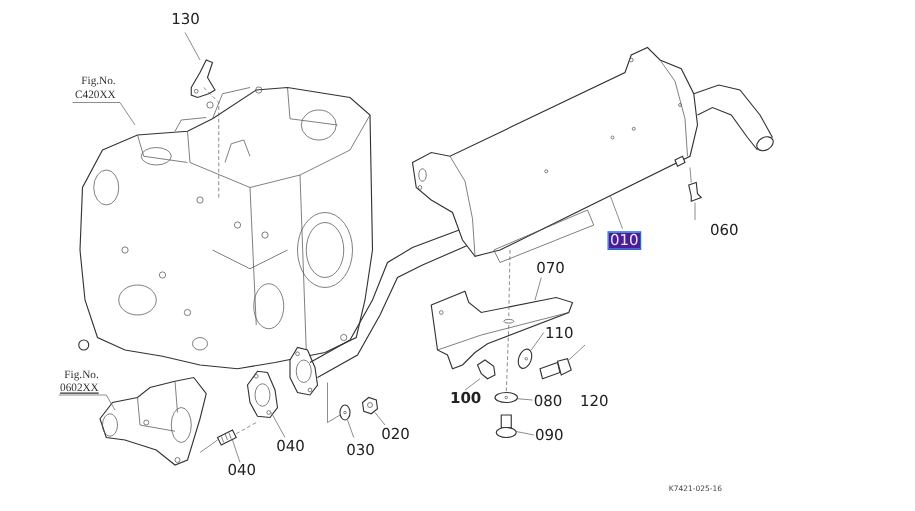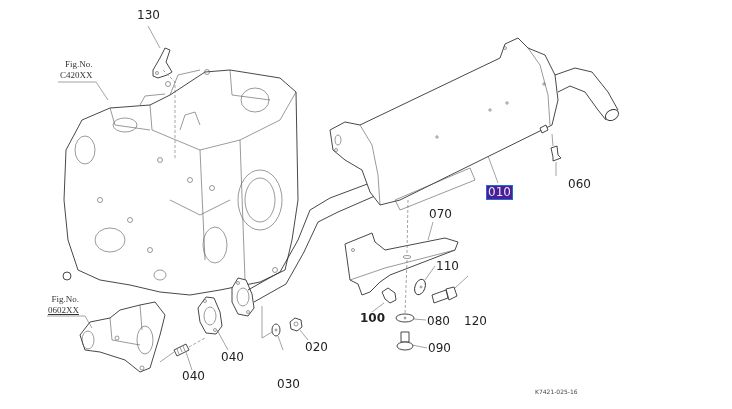--- a/index.html
+++ b/index.html
@@ -176,21 +176,21 @@
   <div>Fig.No.</div>
   <div>C420XX</div>
 </div>
 <div class="fig-ref" style="left:48px;top:294px;">
   <div>Fig.No.</div>
   <div class="code">0602XX</div>
 </div>
 
 <span class="part-label selected" style="left:487px;top:186px;">010</span>
 <span class="part-label" style="left:305px;top:341px;">020</span>
-<span class="part-label" style="left:277px;top:354px;margin-top:24px;">030</span>
+<span class="part-label" style="left:277px;top:354px;">030</span>
 <span class="part-label" style="left:221px;top:351px;">040</span>
 <span class="part-label" style="left:182px;top:370px;">040</span>
 <span class="part-label" style="left:544px;top:178px;margin-left:24px;">060</span>
 <span class="part-label" style="left:429px;top:208px;">070</span>
 <span class="part-label" style="left:427px;top:315px;">080</span>
 <span class="part-label" style="left:428px;top:342px;text-align:right;">090</span>
 <span class="part-label" style="left:360px;top:312px;font-weight:bold;">100</span>
 <span class="part-label" style="left:436px;top:260px;">110</span>
 <span class="part-label" style="left:464px;top:275px;margin-top:40px;">120</span>
 <span class="part-label" style="left:137px;top:9px;text-align:right;">130</span>

